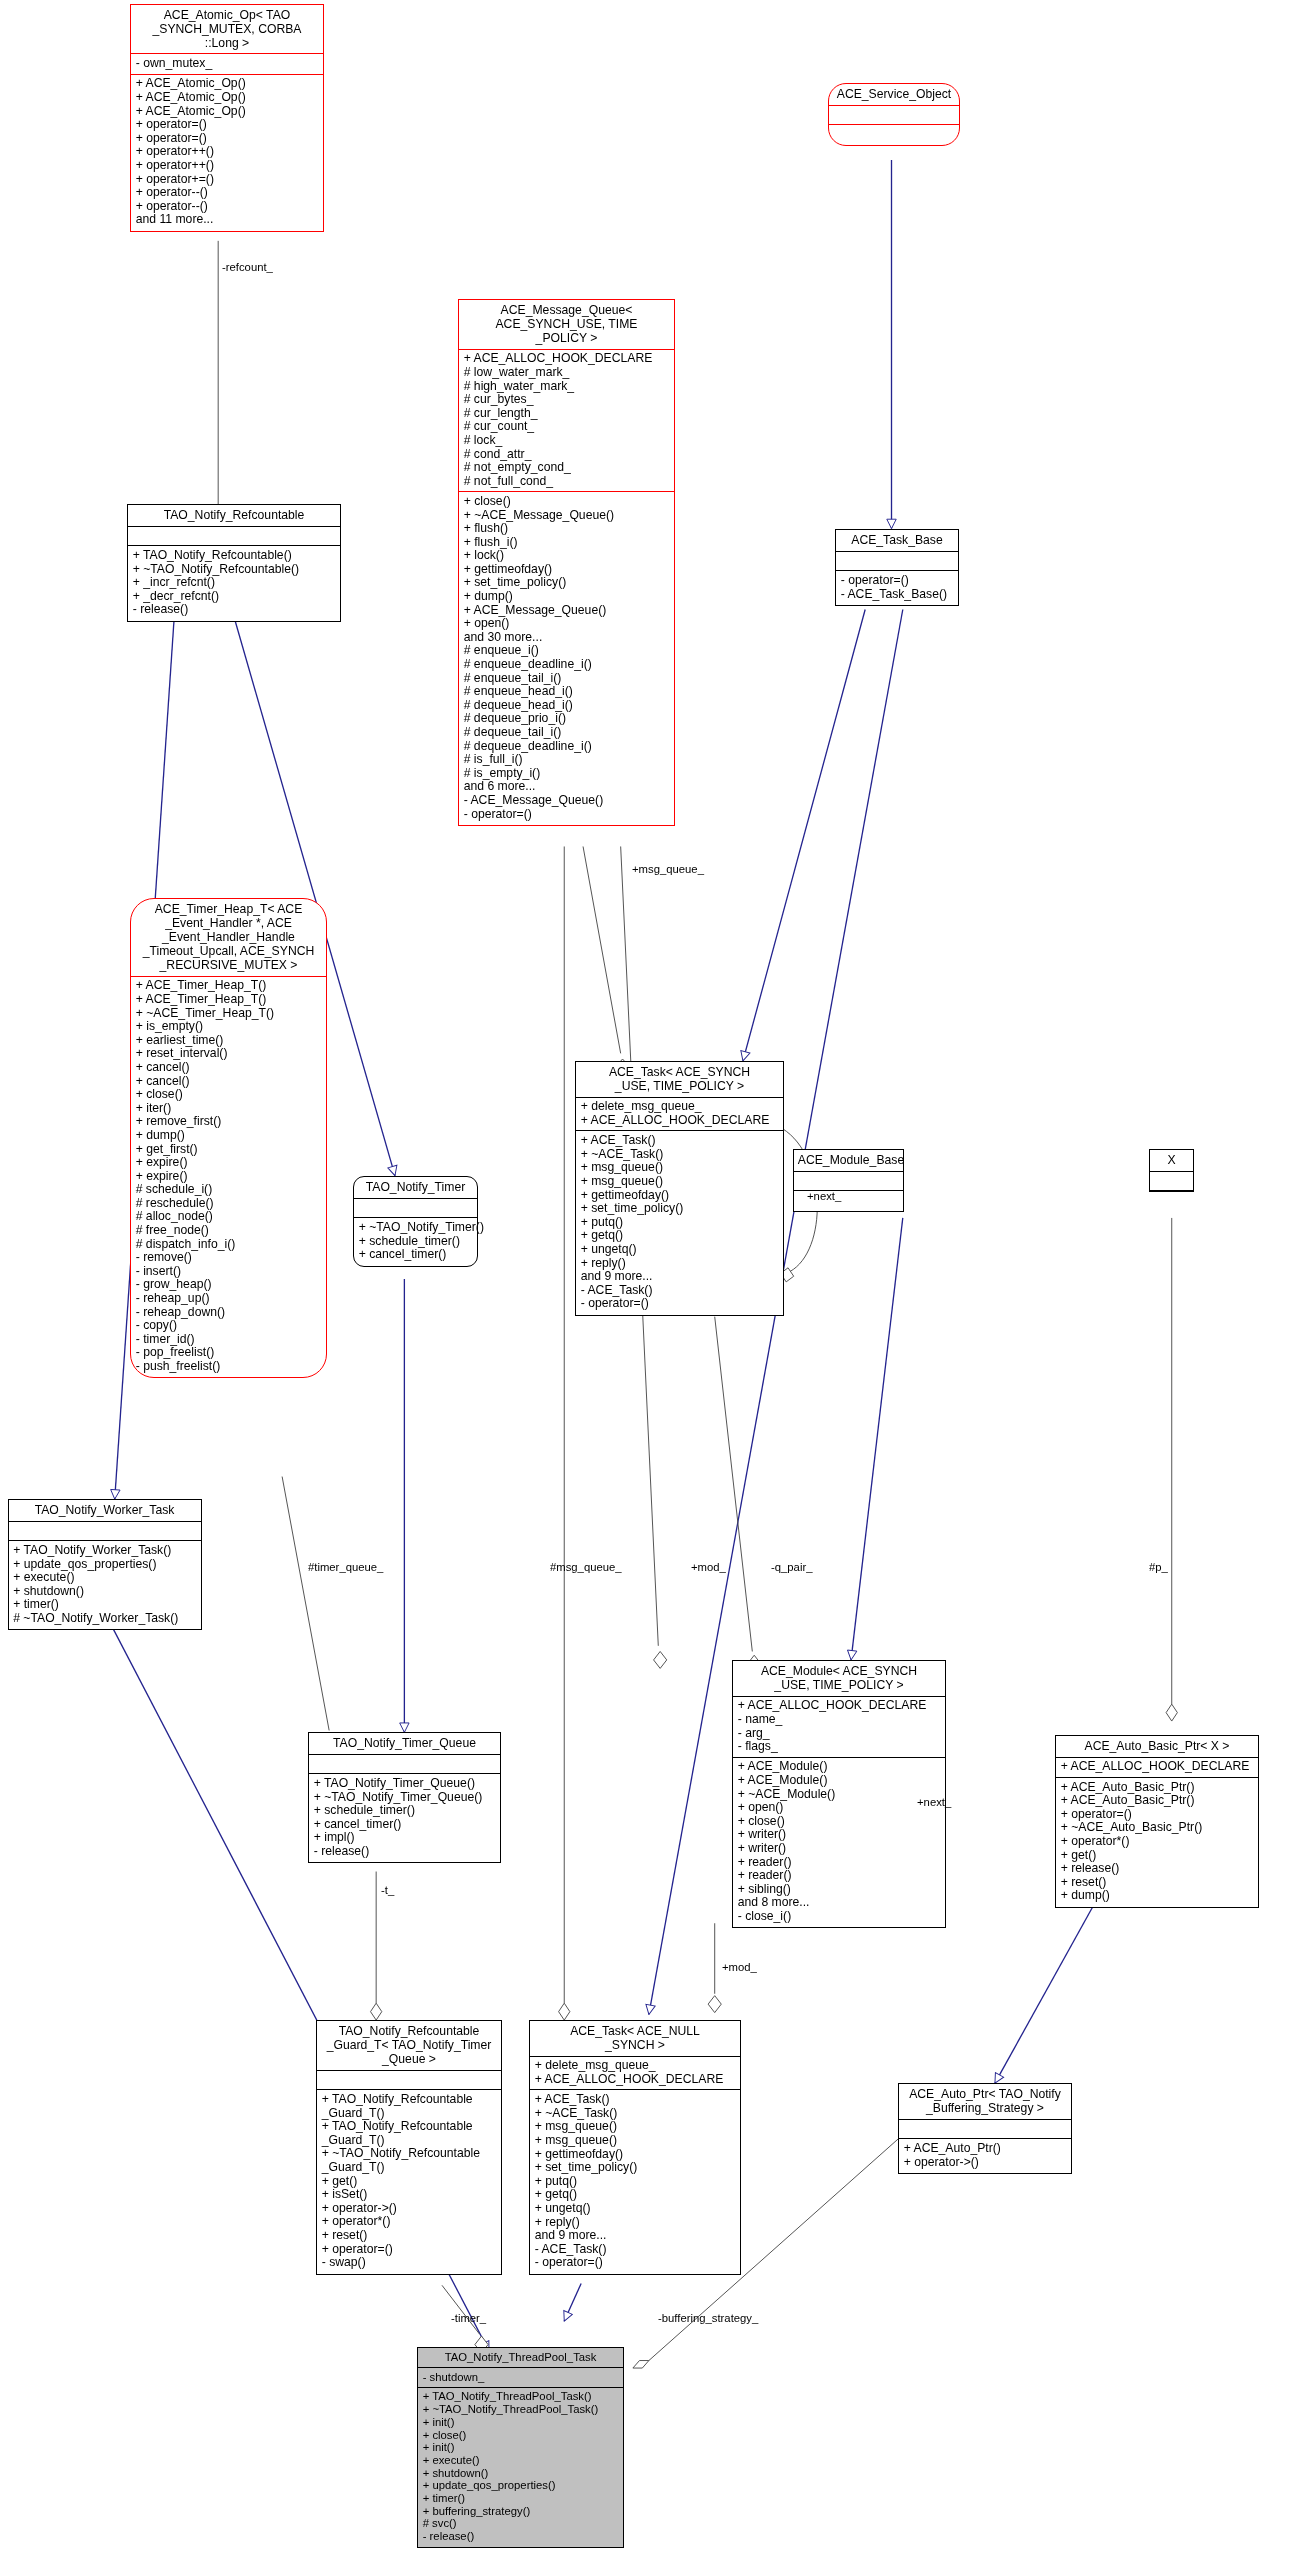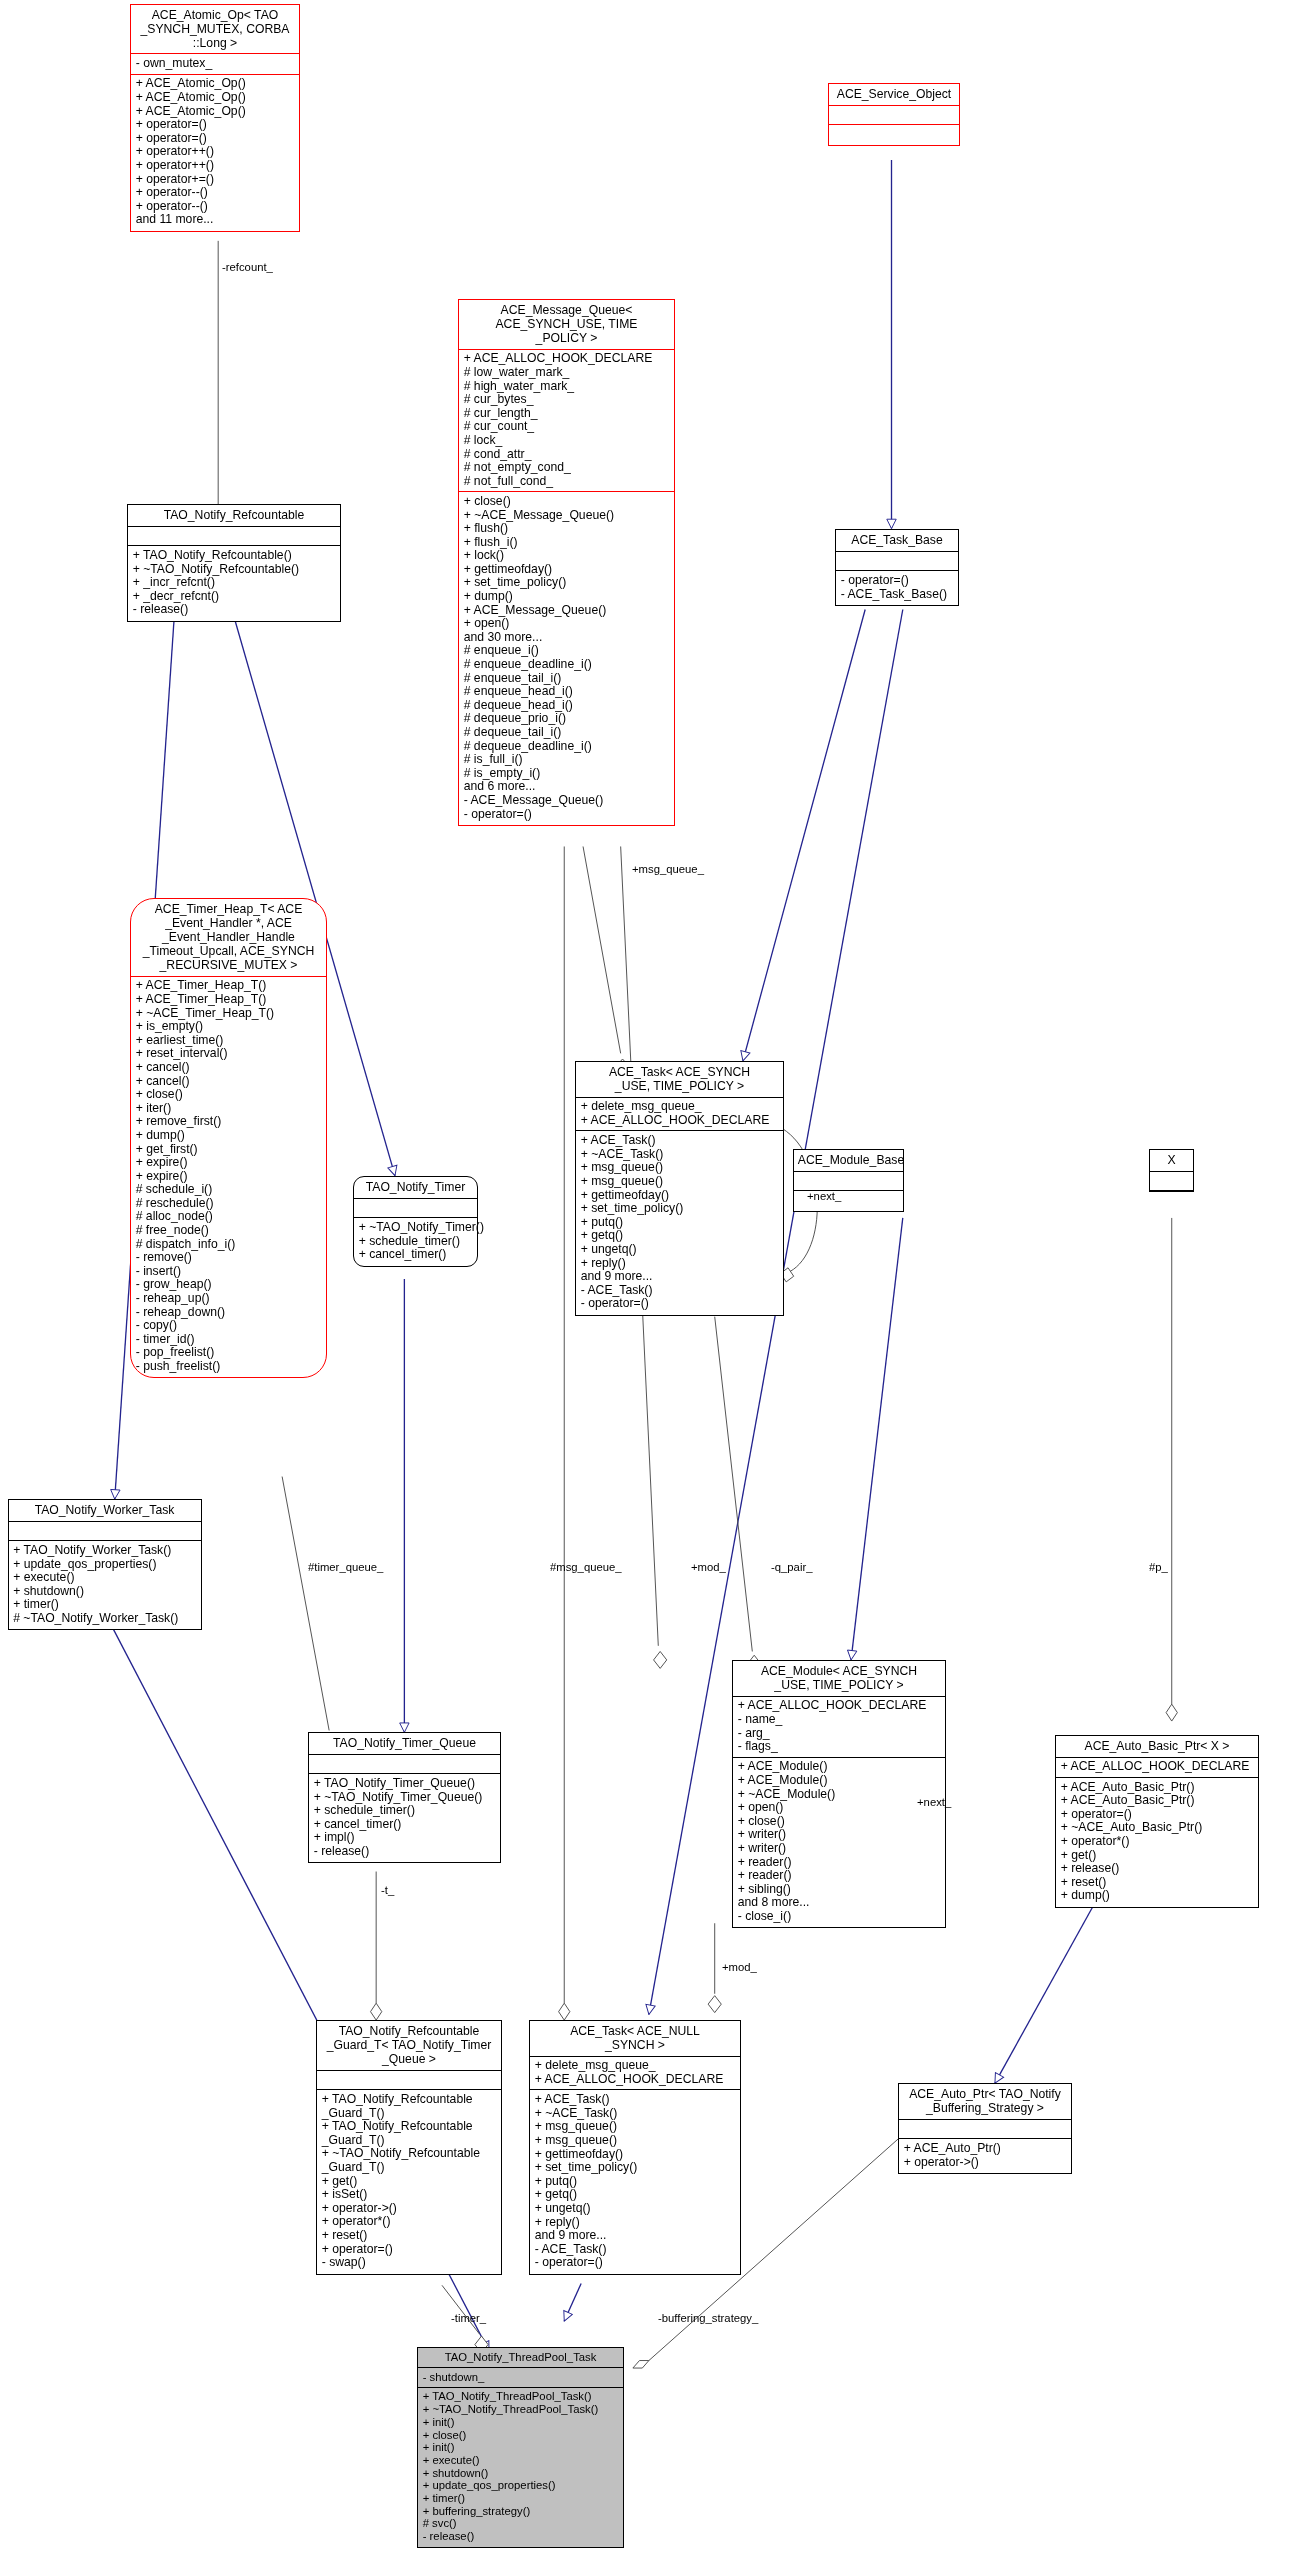--- a/index.html
+++ b/index.html
@@ -189,21 +189,21 @@
       <path d="M470,2430 L510,2482" stroke="#4a4a4a" stroke-width="1" fill="none"></path>
       <polygon points="512,2484 505,2493 512,2502 519,2493" fill="#ffffff" stroke="#4a4a4a" stroke-width="1"></polygon>
     </g>
 
     <g>
       <path d="M960,2270 L690,2510" stroke="#4a4a4a" stroke-width="1" fill="none"></path>
       <polygon points="690,2510 680,2510 673,2518 683,2518" fill="#ffffff" stroke="#4a4a4a" stroke-width="1"></polygon>
     </g>
   </svg>
 
-  <div class="node red" style="left:130px; top:3.8px; width:170px;">
+  <div class="node red" style="left:130px; top:3.8px; width:194px;">
     <div class="n-title">ACE_Atomic_Op&lt; TAO
 _SYNCH_MUTEX, CORBA
 ::Long &gt;</div>
     <div class="n-attrs">
       <div>- own_mutex_</div>
     </div>
     <div class="n-ops">
       <div>+ ACE_Atomic_Op()</div>
       <div>+ ACE_Atomic_Op()</div>
       <div>+ ACE_Atomic_Op()</div>
@@ -211,21 +211,21 @@
       <div>+ operator=()</div>
       <div>+ operator++()</div>
       <div>+ operator++()</div>
       <div>+ operator+=()</div>
       <div>+ operator--()</div>
       <div>+ operator--()</div>
       <div>and 11 more...</div>
     </div>
   </div>
 
-  <div class="node red" style="left:828px; top:83px; width:132px;">
+  <div class="node red" style="left:828px; top:83px; width:132px;border-radius:18px;">
     <div class="n-title">ACE_Service_Object</div>
     <div class="n-attrs empty-compartment"></div>
     <div class="n-ops empty-compartment"></div>
   </div>
 
   <div class="node red" style="left:458px; top:299px; width:217px;">
     <div class="n-title">ACE_Message_Queue&lt;
  ACE_SYNCH_USE, TIME
 _POLICY &gt;</div>
     <div class="n-attrs">

